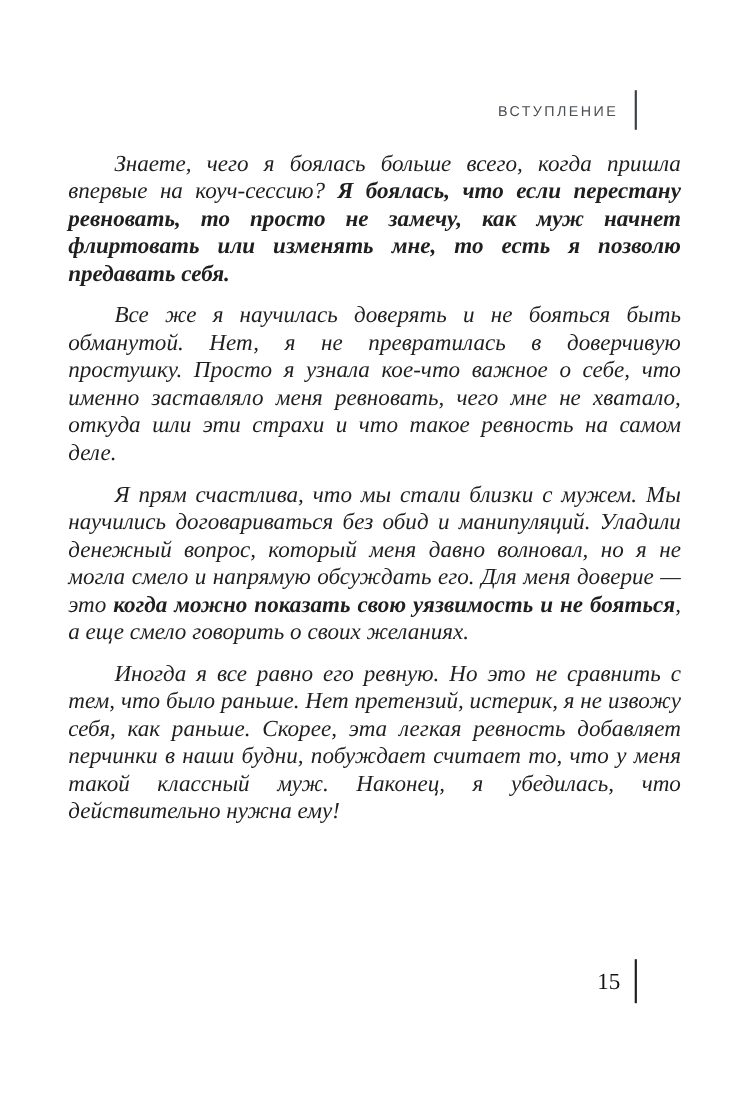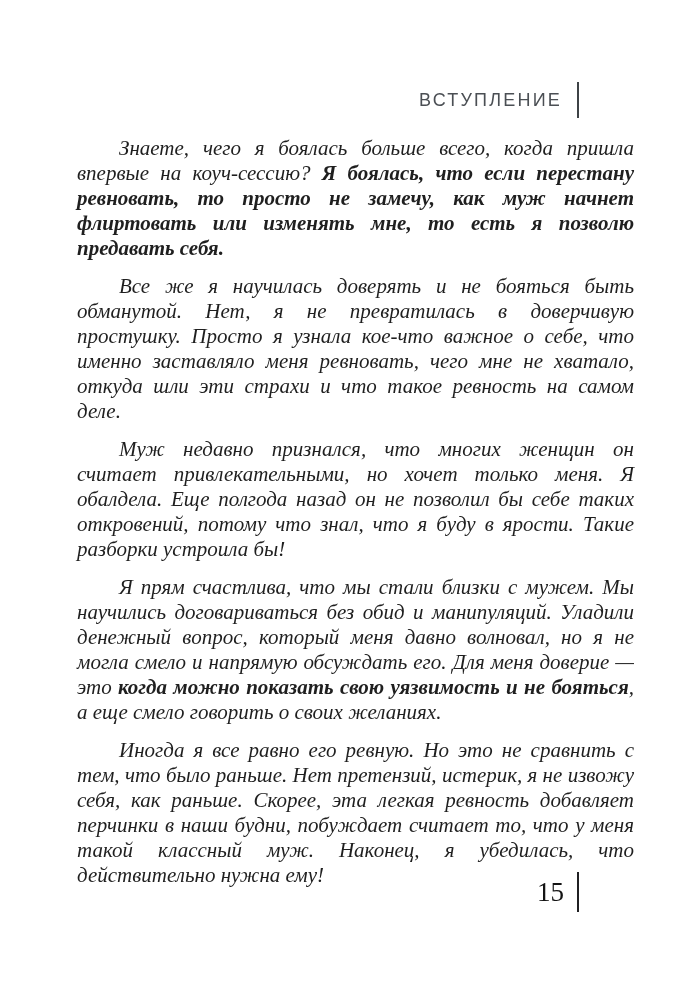--- a/index.html
+++ b/index.html
@@ -20,37 +20,37 @@
     position: absolute;
     top: 82px;
     right: 102px;
     height: 36px;
     display: flex;
     align-items: center;
     gap: 15px;
   }
   .running-head .label {
     font-family: "Liberation Sans", sans-serif;
-    font-size: 18px;
+    font-size: 13px;
     font-weight: 400;
     letter-spacing: 2.2px;
     color: var(--header-text, #4b4f54);
     text-transform: uppercase;
     white-space: nowrap;
   }
   .vrule {
     width: 2px;
     background: var(--header-bar, #3e4246);
   }
   .running-head .vrule { height: 36px; }
   
   .content {
     position: absolute;
     top: 136px;
-    left: 77px;
+    left: 62px;
     width: 557px;
     color: var(--body-text, #1f1f1f);
   }
   .content p {
     margin: 0 0 13px 0;
     font-style: italic;
     font-size: 21px;
     line-height: 25px;
     text-align: justify;
     text-indent: 42px;
@@ -64,42 +64,41 @@
     top: 872px;
     right: 102px;
     height: 40px;
     display: flex;
     align-items: center;
     gap: 13px;
   }
   .folio .num {
     font-family: "Liberation Serif", serif;
     font-style: normal;
-    font-size: 27px;
+    font-size: 21px;
     color: #141414;
   }
   .folio .vrule {
     height: 40px;
     background: var(--footer-bar, #202023);
   }
 </style>
 </head>
 <body>
 
 <div class="page">
 
   <div class="running-head">
     <span class="label">ВСТУПЛЕНИЕ</span>
     <span class="vrule"></span>
   </div>
 
   <div class="content">
       <p><span class="run">Знаете, чего я боялась больше всего, когда пришла впервые на коуч-сессию? </span><span class="run-bold">Я боялась, что если перестану ревновать, то просто не замечу, как муж начнет флиртовать или изменять мне, то есть я позволю предавать себя.</span></p>
       <p><span class="run">Все же я научилась доверять и не бояться быть обманутой. Нет, я не превратилась в доверчивую простушку. Просто я узнала кое-что важное о себе, что именно заставляло меня ревновать, чего мне не хватало, откуда шли эти страхи и что такое ревность на самом деле.</span></p>
-      <p><span class="run">Муж недавно признался, что многих женщин он считает привлекательными, но хочет только меня. Я обалдела. Еще полгода назад он не позволил бы себе таких откровений, потому что знал, что я буду в ярости. Такие разборки устроила бы!</span></p>
       <p><span class="run">Я прям счастлива, что мы стали близки с мужем. Мы научились договариваться без обид и манипуляций. Уладили денежный вопрос, который меня давно волновал, но я не могла смело и напрямую обсуждать его. Для меня доверие — это </span><span class="run-bold">когда можно показать свою уязвимость и не бояться</span><span class="run">, а еще смело говорить о своих желаниях.</span></p>
       <p><span class="run">Иногда я все равно его ревную. Но это не сравнить с тем, что было раньше. Нет претензий, истерик, я не извожу себя, как раньше. Скорее, эта легкая ревность добавляет перчинки в наши будни, побуждает считает то, что у меня такой классный муж. Наконец, я убедилась, что действительно нужна ему!</span></p>
     </div>
 
   <div class="folio">
     <span class="num">15</span>
     <span class="vrule"></span>
   </div>
 
 </div>

